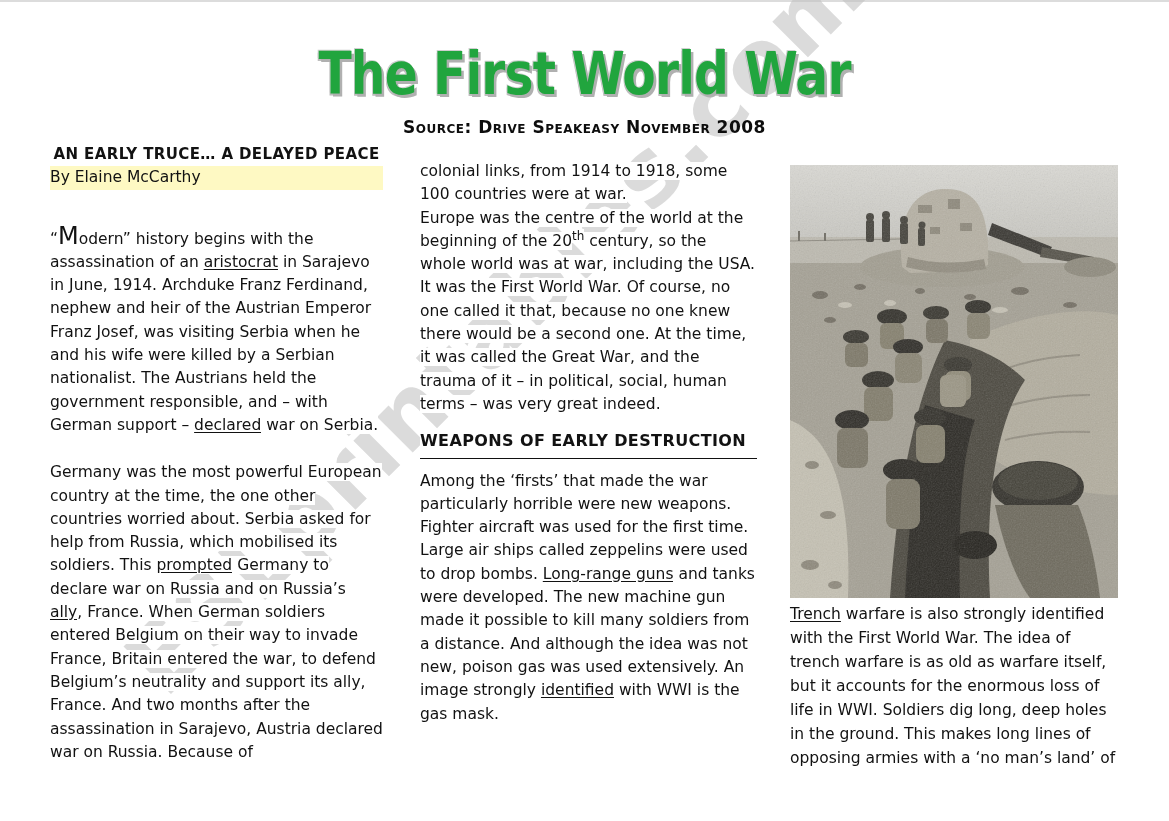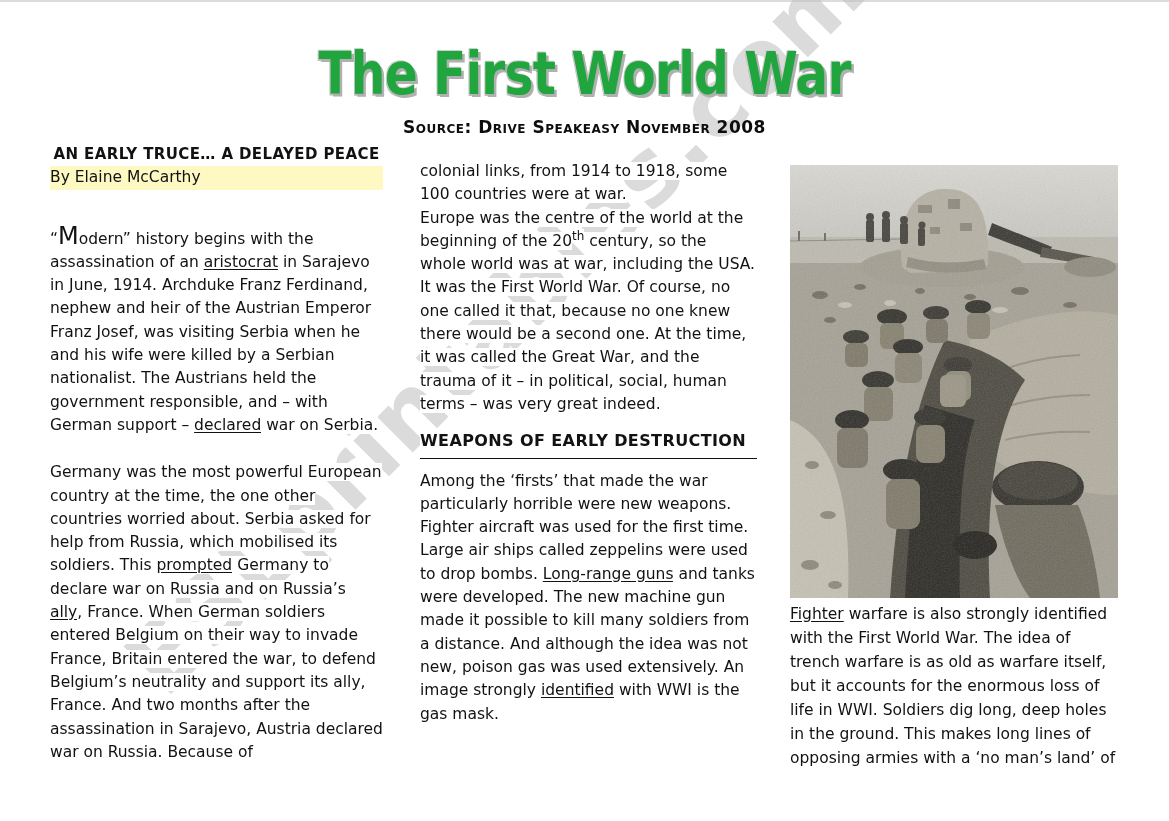--- a/index.html
+++ b/index.html
@@ -170,15 +170,15 @@
         <ellipse cx="248" cy="316" rx="40" ry="19" fill="#45433a"></ellipse>
         <path d="M205,340 C215,390 230,420 240,433 L310,433 C305,390 295,355 288,340 Z" fill="#6e6a5d"></path>
         <ellipse cx="185" cy="380" rx="22" ry="14" fill="#26241f"></ellipse>
       </g>
 
       <rect x="0" y="0" width="328" height="433" filter="url(#grain)" opacity="0.22"></rect>
     </svg>
   </div>
 
   <div class="col col3-caption">
-    <p><u>Fighter</u><span> warfare is also strongly identified with the First World War. The idea of trench warfare is as old as warfare itself, but it accounts for the enormous loss of life in WWI. Soldiers dig long, deep holes in the ground. This makes long lines of opposing armies with a ‘no man’s land’ of</span></p>
+    <p><u>Trench</u><span> warfare is also strongly identified with the First World War. The idea of trench warfare is as old as warfare itself, but it accounts for the enormous loss of life in WWI. Soldiers dig long, deep holes in the ground. This makes long lines of opposing armies with a ‘no man’s land’ of</span></p>
   </div>
 </div>
 
 </body></html>

